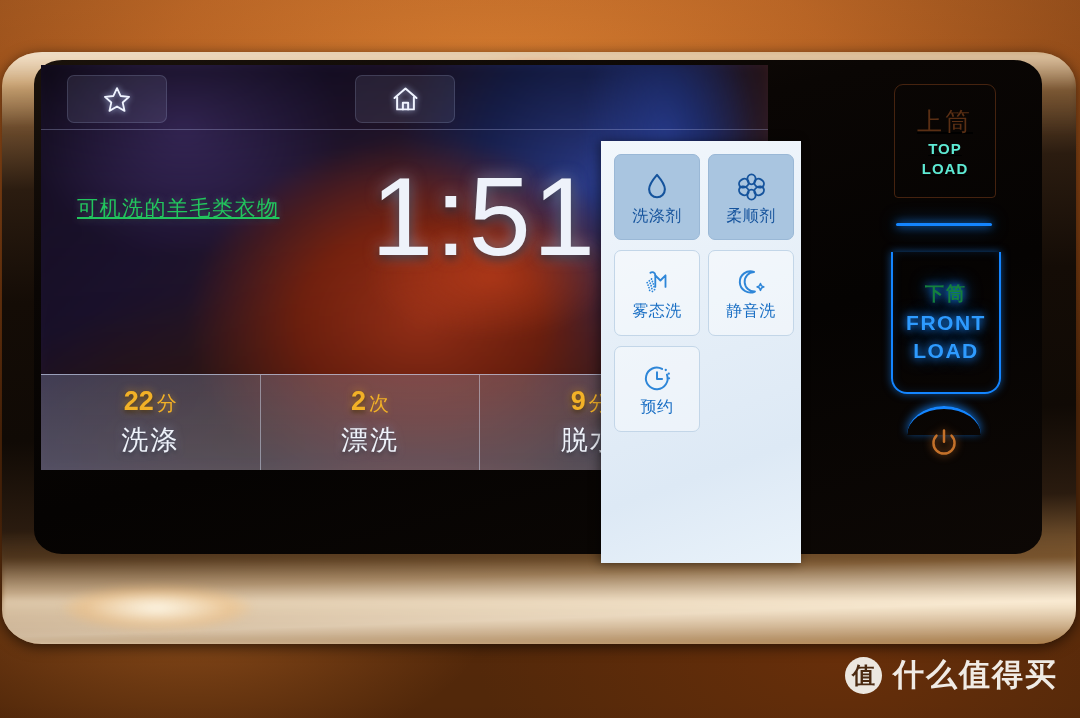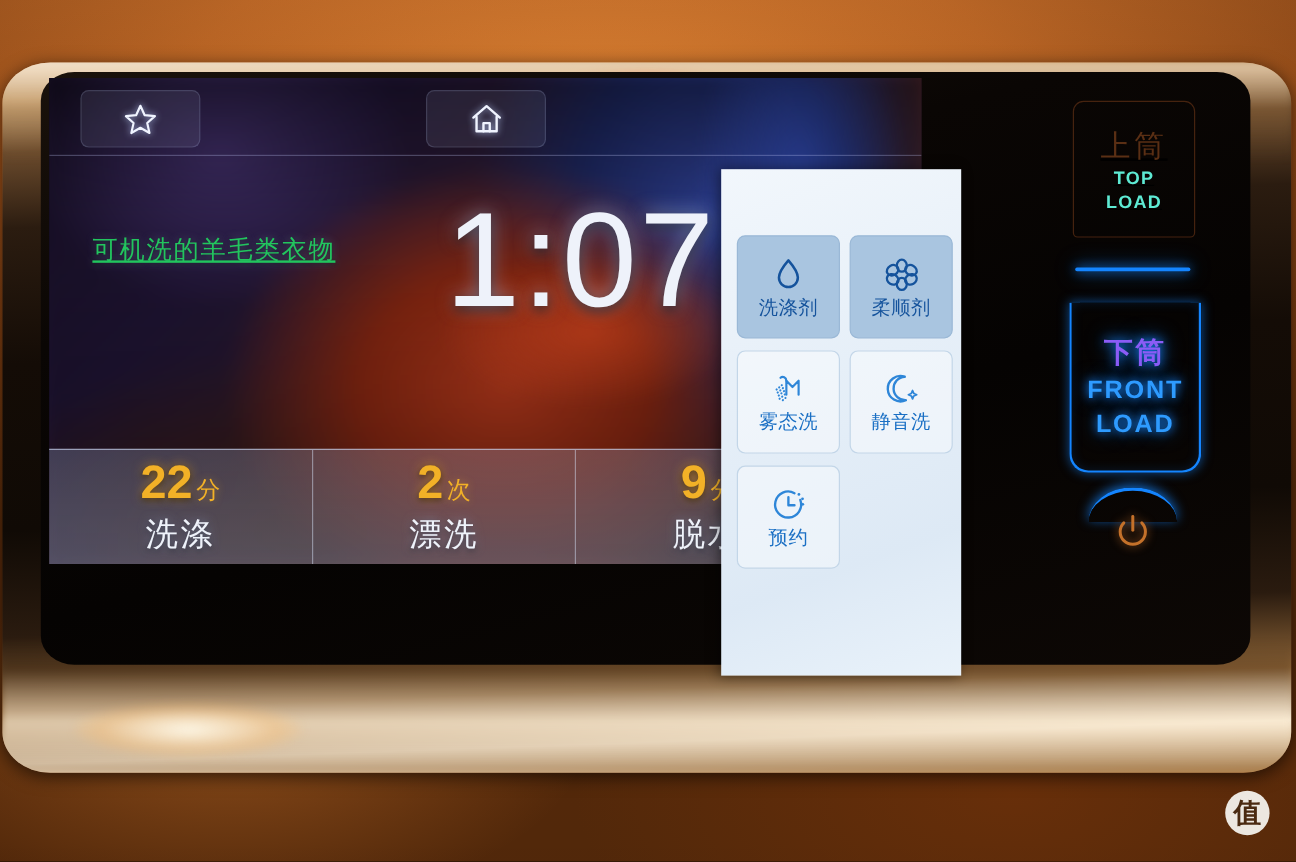--- a/index.html
+++ b/index.html
@@ -123,21 +123,21 @@
     background:linear-gradient(180deg, rgba(150,165,200,.30), rgba(165,180,215,.38));
     border-top:1px solid rgba(215,228,255,.55);
     backdrop-filter:blur(2px);
   }
   .stat{
     flex:1 1 0;display:flex;flex-direction:column;align-items:center;justify-content:center;
     border-right:1px solid rgba(220,232,255,.45);
   }
   .stat-top{display:flex;align-items:baseline;gap:3px;}
   .stat-num{
-    font-size:39px;font-weight:600;color:#f2b127;line-height:1;
+    font-size:27px;font-weight:600;color:#f2b127;line-height:1;
     text-shadow:0 0 9px rgba(255,180,40,.55),0 2px 5px rgba(0,0,0,.7);
   }
   .stat-unit{
     font-size:20px;font-weight:500;color:#f2b127;
     text-shadow:0 0 7px rgba(255,180,40,.45);
   }
   .stat-lbl{
     margin-top:5px;font-size:27px;color:#eef2fa;letter-spacing:2px;
     text-shadow:0 0 8px rgba(190,210,255,.5),0 2px 5px rgba(0,0,0,.75);
   }
@@ -150,21 +150,20 @@
   
   .panel{
     position:absolute;left:601px;top:141px;width:200px;height:409px;
     background:linear-gradient(160deg,#f2f7fc 0%,#e6eff8 40%,#dde9f5 75%,#e9f2fa 100%);
     box-shadow:-2px 0 10px rgba(0,0,0,.45);
     padding:13px 0 0 0;
   }
   .panel-grid{
     display:grid;grid-template-columns:84px 84px;gap:10px;
     margin-left:13px;
-    margin-top:42px;
   }
   .opt{
     width:84px;height:84px;border-radius:7px;
     display:flex;flex-direction:column;align-items:center;justify-content:center;gap:5px;
   }
   .opt.on{background:#a9c5e0;border:1px solid #9ab8d6;}
   .opt.off{background:rgba(255,255,255,.42);border:1px solid #c3d6e8;}
   .opt-lbl{font-size:16px;color:#1a6fc4;letter-spacing:.5px;line-height:1;}
   .opt.on .opt-lbl{color:#15539c;}
   .opt svg{display:block;}
@@ -185,21 +184,21 @@
     background:#1485ff;box-shadow:0 0 9px #1485ff,0 0 18px rgba(20,133,255,.75);
   }
   .ctrl-front{
     position:absolute;left:11px;top:182px;width:106px;height:140px;
     border:2px solid #1485ff;border-top:none;
     border-radius:0 0 16px 16px;
     box-shadow:0 0 9px rgba(20,133,255,.55), inset 0 0 10px rgba(20,133,255,.16);
     display:flex;flex-direction:column;align-items:center;justify-content:center;gap:3px;
   }
   .ctrl-front .cn{
-    font-size:24px;font-weight:600;color:#8b5cf6;letter-spacing:2px;
+    font-size:19px;font-weight:600;color:#15803d;letter-spacing:2px;
     text-shadow:0 0 9px #1485ff,0 0 18px rgba(20,133,255,.8);
   }
   .ctrl-front .en{
     font-size:21px;font-weight:700;color:#2e9bff;letter-spacing:1.5px;line-height:1.2;
     text-shadow:0 0 8px #1485ff,0 0 16px rgba(20,133,255,.7);
   }
   .ctrl-arc{
     position:absolute;left:27px;top:336px;width:74px;height:26px;
     border-top:3px solid #1485ff;border-radius:50%/100% 100% 0 0;
     box-shadow:0 -2px 10px rgba(20,133,255,.75);
@@ -237,21 +236,21 @@
         <path d="M9.9 20.3v-5.4h4.2v5.4"></path>
       </svg>
     </div>
   </div>
   <div class="topbar-div"></div>
 
   <div class="prog">
     <div class="prog-sub">可机洗的羊毛类衣物</div>
   </div>
 
-  <div class="clock">1:07</div>
+  <div class="clock">1:51</div>
 
   <div class="stats">
     <div class="stat">
       <div class="stat-top">
         <span class="stat-num">22</span>
         <span class="stat-unit">分</span>
       </div>
       <div class="stat-lbl">洗涤</div>
     </div>
     <div class="stat">
@@ -366,13 +365,14 @@
     <svg width="36" height="36" viewBox="0 0 26 26" fill="none" stroke="#c4712a" stroke-width="1.8" stroke-linecap="round" style="filter:drop-shadow(0 0 4px rgba(200,110,40,.8))">
       <path d="M7.6 7.0a7.6 7.6 0 1 0 10.8 0"></path>
       <path d="M13 3.2 V11.4"></path>
     </svg>
   </div>
 
 </div>
 
 <div style="position:absolute;right:22px;bottom:22px;display:flex;align-items:center;gap:11px;opacity:.96;">
   <div style="width:37px;height:37px;border-radius:50%;background:#f2efe9;display:flex;align-items:center;justify-content:center;font-size:23px;color:#4a2a12;font-weight:700;">值</div>
+  <div style="font-size:31px;font-weight:700;color:#f6f3ee;letter-spacing:2px;">什么值得买</div>
 </div>
 
 </body></html>

